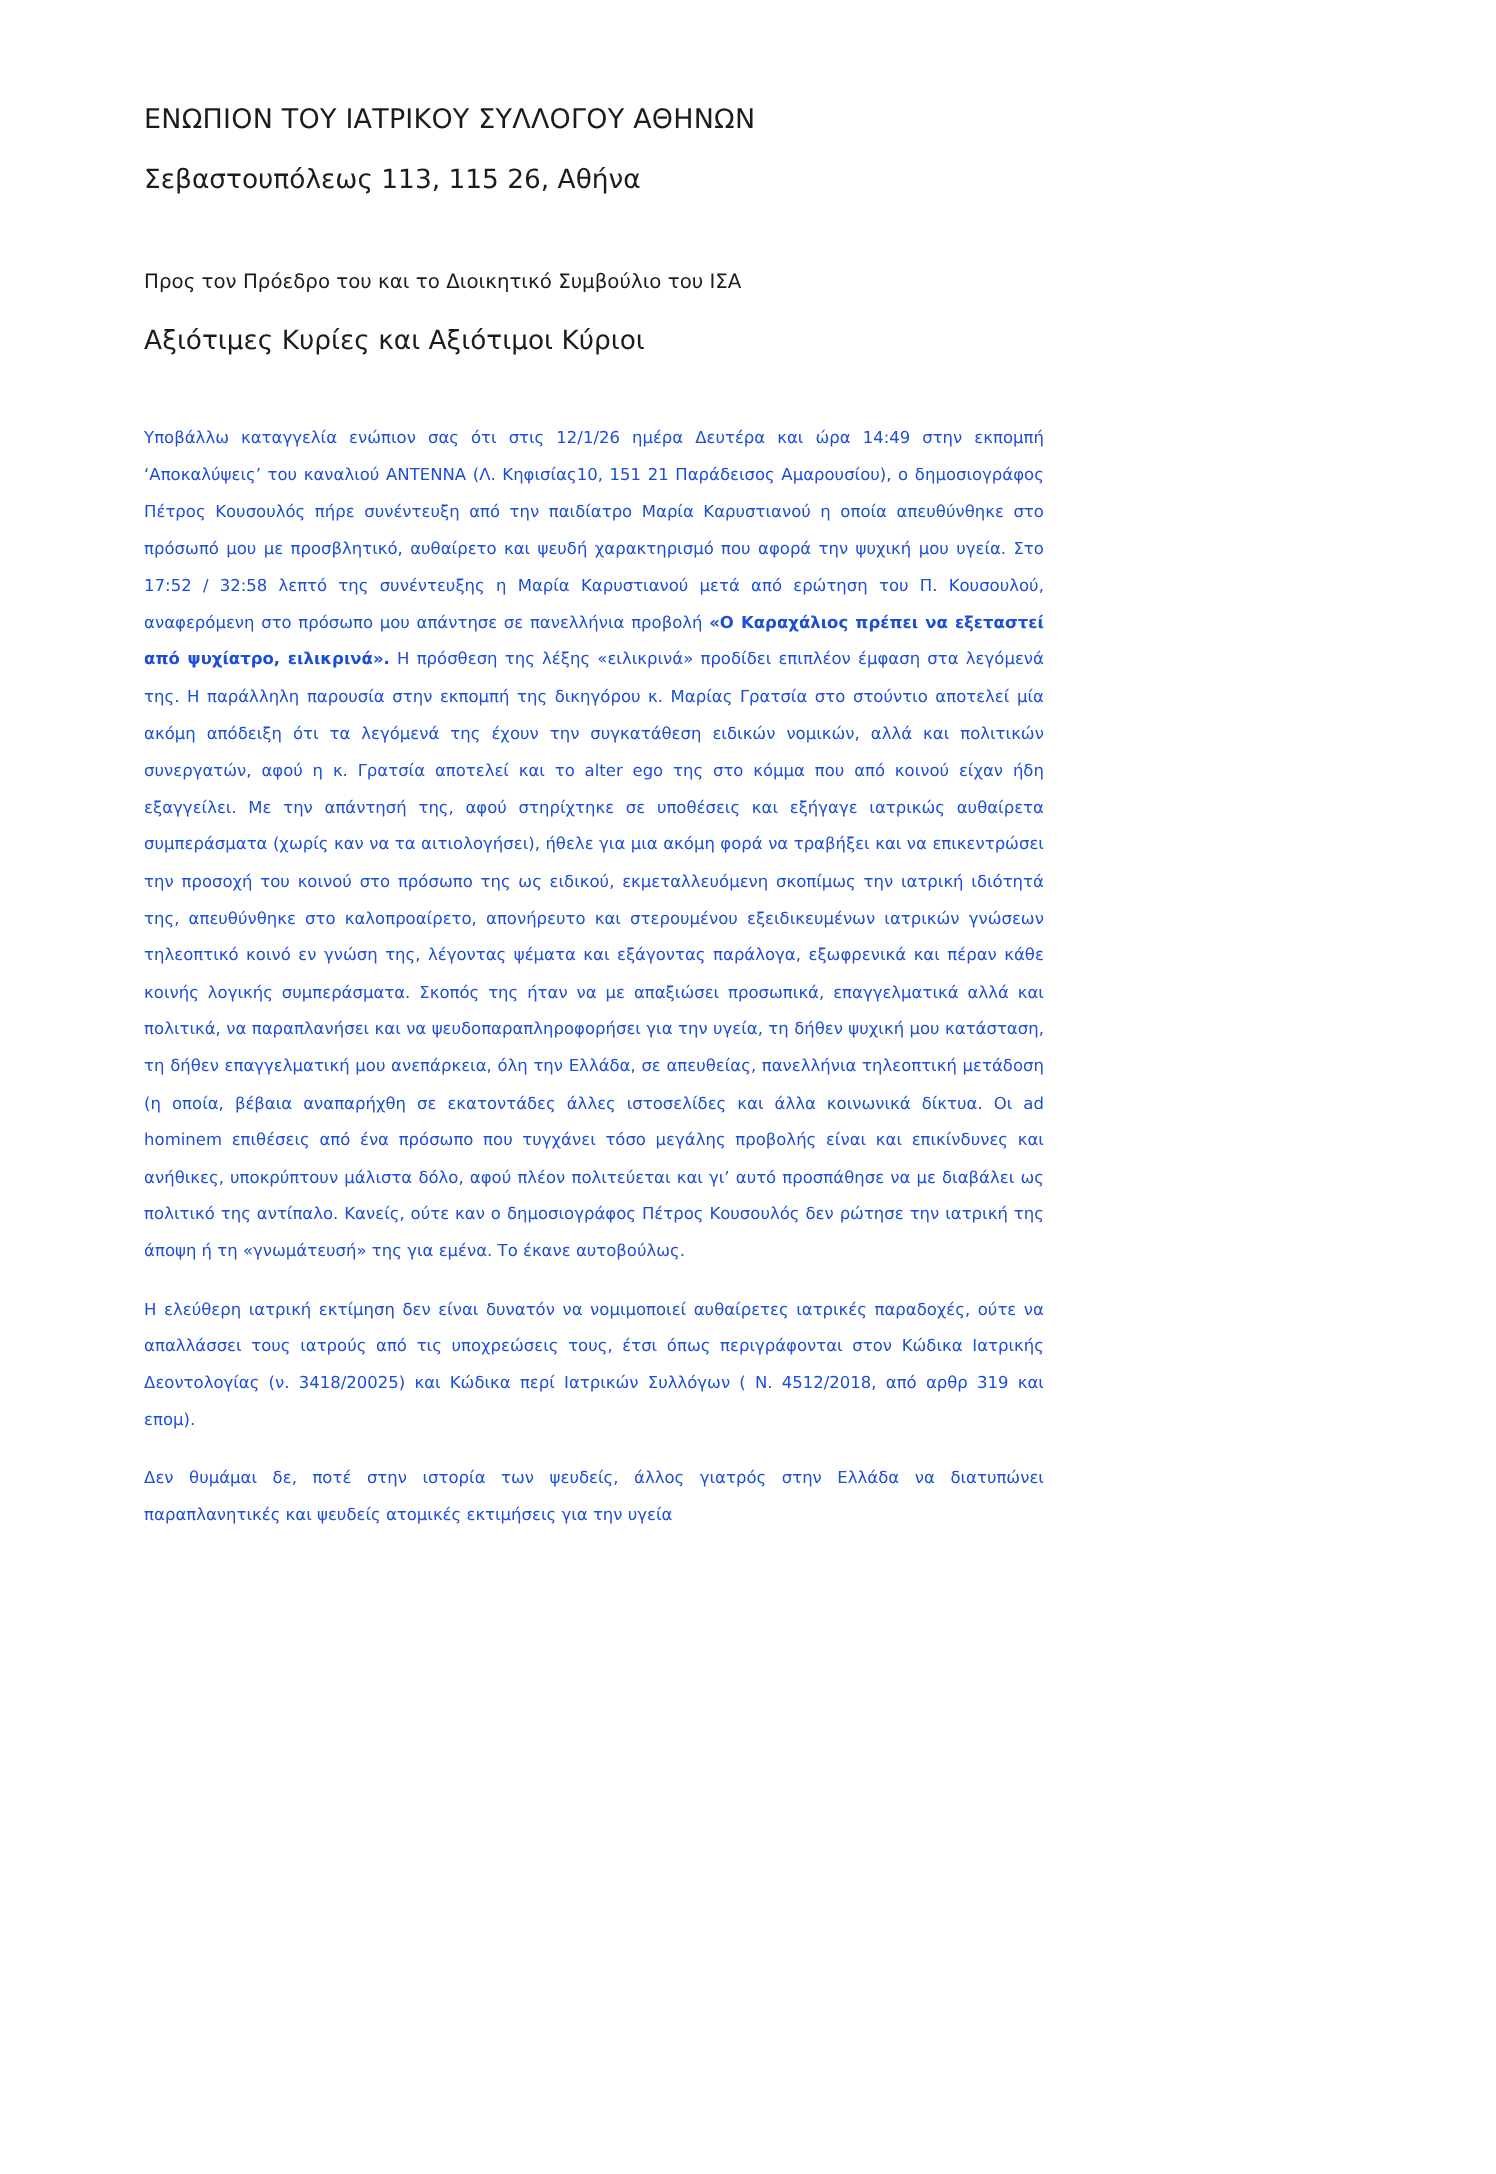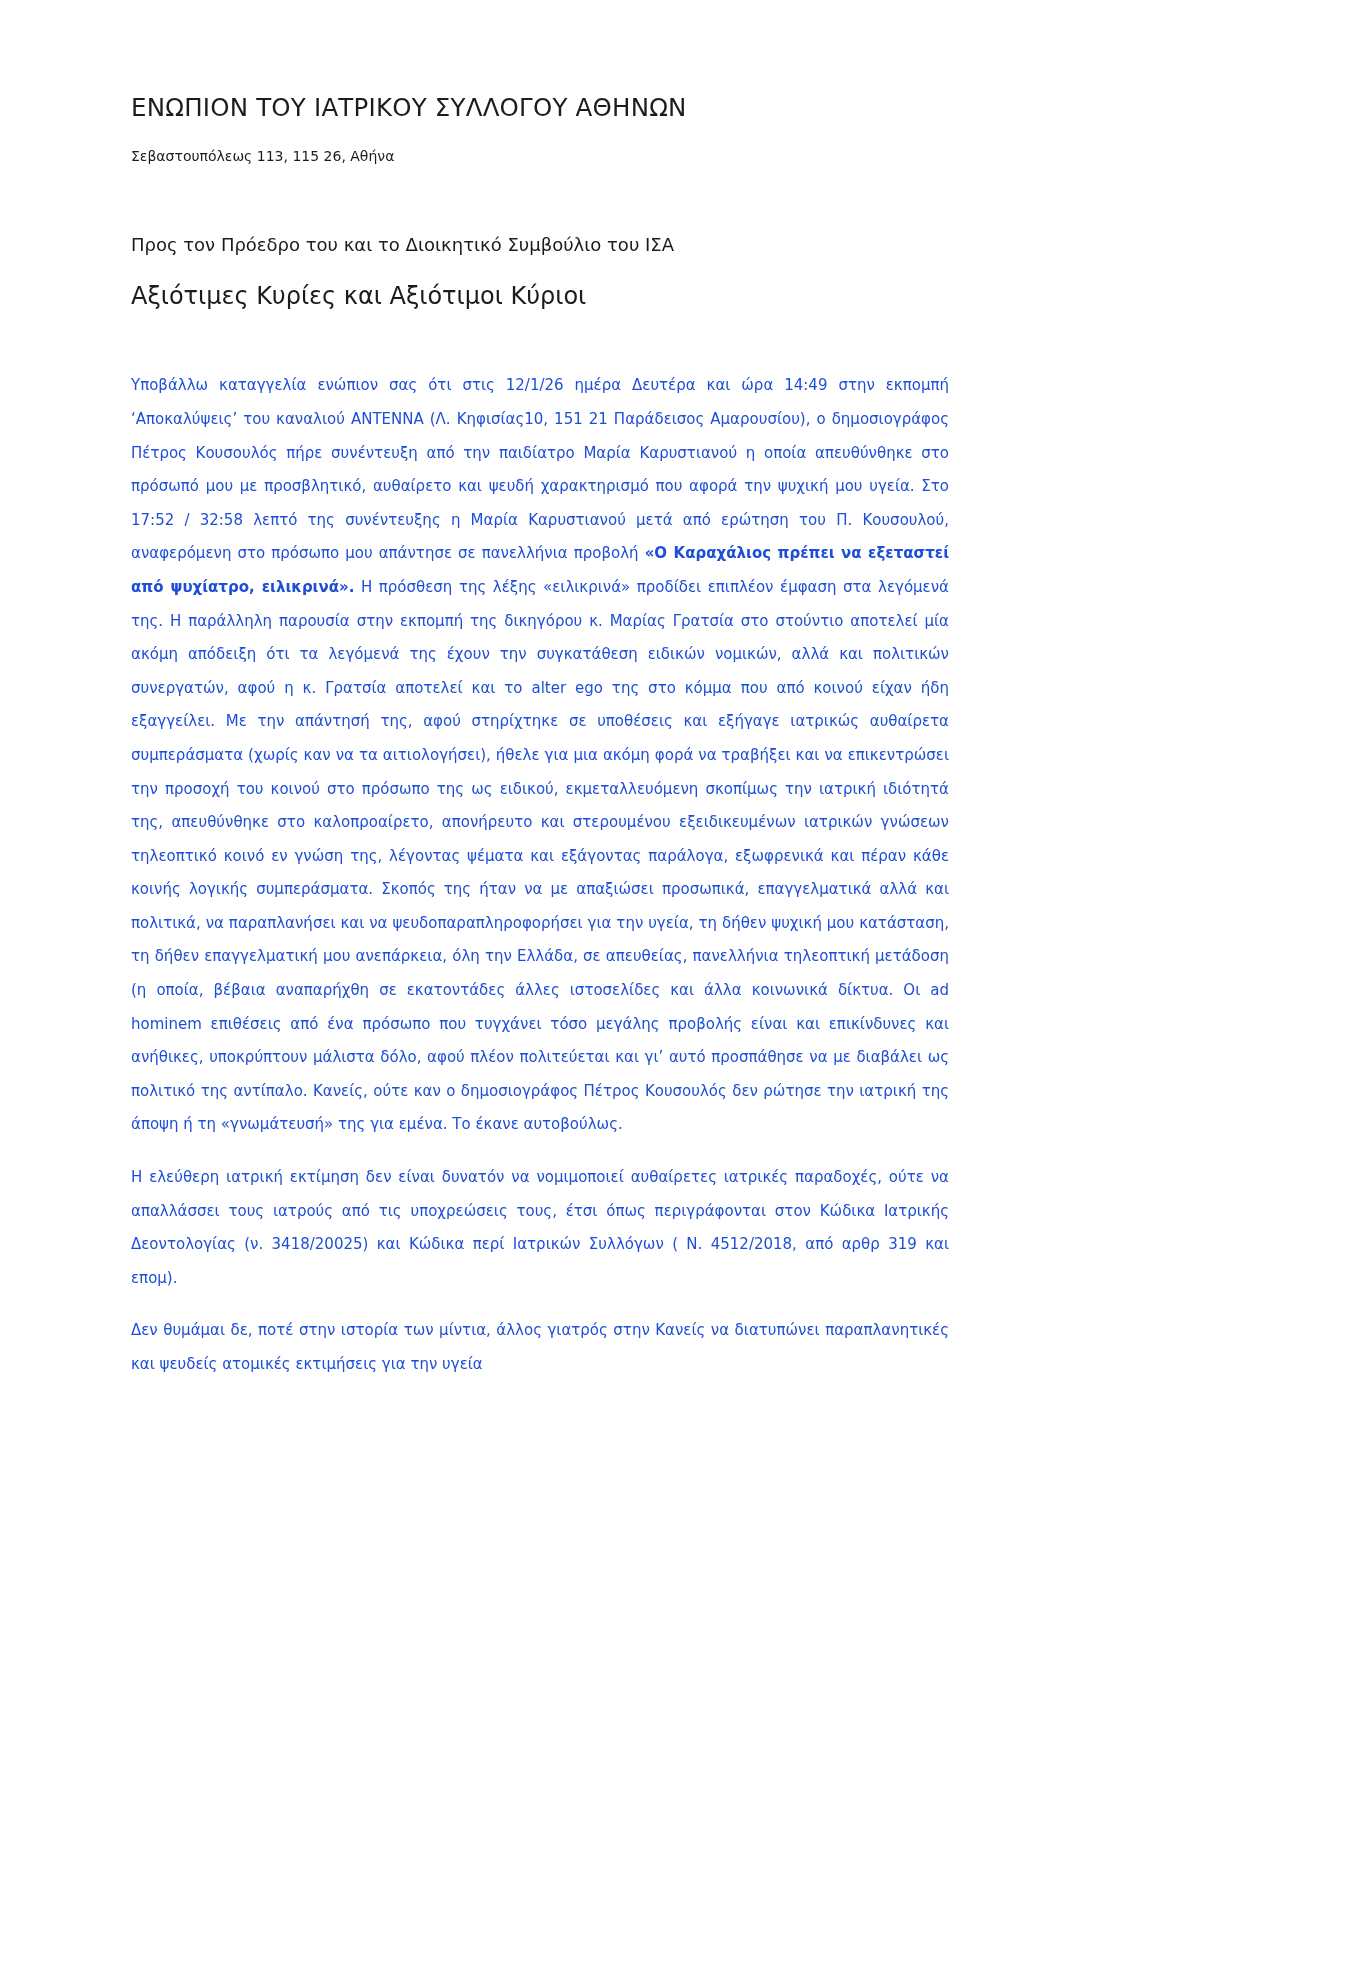--- a/index.html
+++ b/index.html
@@ -30,21 +30,21 @@
     font-size: 24.5px;
     font-weight: 400;
     letter-spacing: 0.2px;
     color: #1c1c1c;
     margin: 0;
     padding-top: 76px;
     line-height: 1.2;
     white-space: nowrap;
   }
   .doc-address {
-    font-size: 14px;
+    font-size: 24px;
     font-weight: 400;
     color: #1c1c1c;
     margin: 0;
     padding-top: 26px;
     line-height: 1.25;
   }
   .recipient {
     font-size: 18px;
     color: #1c1c1c;
     margin: 0;
@@ -90,17 +90,17 @@
     <p class="recipient">Προς τον Πρόεδρο του και το Διοικητικό Συμβούλιο του ΙΣΑ</p>
 
     <p class="salutation">Αξιότιμες Κυρίες και Αξιότιμοι Κύριοι</p>
 
     <div class="body-block">
 
       <p class="para"><span>Υποβάλλω καταγγελία ενώπιον σας ότι στις 12/1/26 ημέρα  Δευτέρα και  ώρα 14:49 στην εκπομπή ‘Αποκαλύψεις’ του καναλιού ΑΝΤΕΝΝΑ (Λ. Κηφισίας10, 151 21 Παράδεισος Αμαρουσίου), ο δημοσιογράφος Πέτρος Κουσουλός πήρε συνέντευξη από την παιδίατρο Μαρία Καρυστιανού η οποία απευθύνθηκε στο πρόσωπό μου με προσβλητικό, αυθαίρετο και ψευδή χαρακτηρισμό που αφορά την ψυχική μου υγεία. Στο 17:52 / 32:58 λεπτό της συνέντευξης η Μαρία Καρυστιανού μετά από ερώτηση του Π. Κουσουλού, αναφερόμενη στο πρόσωπο μου απάντησε σε πανελλήνια προβολή </span><b>«Ο Καραχάλιος πρέπει να εξεταστεί από ψυχίατρο, ειλικρινά».</b><span> Η πρόσθεση της λέξης «ειλικρινά» προδίδει επιπλέον έμφαση στα λεγόμενά της. Η παράλληλη παρουσία στην εκπομπή της δικηγόρου κ. Μαρίας Γρατσία στο στούντιο αποτελεί μία ακόμη απόδειξη ότι τα λεγόμενά της έχουν την συγκατάθεση ειδικών νομικών, αλλά και πολιτικών συνεργατών, αφού η κ. Γρατσία αποτελεί και το alter ego της στο κόμμα που από κοινού είχαν ήδη εξαγγείλει. Με την απάντησή της, αφού στηρίχτηκε σε υποθέσεις και εξήγαγε ιατρικώς αυθαίρετα συμπεράσματα (χωρίς καν να τα αιτιολογήσει), ήθελε για μια ακόμη φορά να τραβήξει και να επικεντρώσει την προσοχή του κοινού στο πρόσωπο της ως ειδικού, εκμεταλλευόμενη σκοπίμως την ιατρική ιδιότητά της, απευθύνθηκε στο καλοπροαίρετο, απονήρευτο και στερουμένου εξειδικευμένων ιατρικών γνώσεων τηλεοπτικό κοινό εν γνώση της, λέγοντας ψέματα και εξάγοντας παράλογα, εξωφρενικά και πέραν κάθε κοινής λογικής συμπεράσματα. Σκοπός της ήταν να με απαξιώσει προσωπικά, επαγγελματικά αλλά και πολιτικά, να παραπλανήσει και να ψευδοπαραπληροφορήσει για την υγεία, τη δήθεν ψυχική μου κατάσταση, τη δήθεν επαγγελματική μου ανεπάρκεια, όλη την Ελλάδα, σε απευθείας, πανελλήνια τηλεοπτική μετάδοση (η οποία, βέβαια αναπαρήχθη σε εκατοντάδες άλλες ιστοσελίδες και άλλα κοινωνικά δίκτυα. Οι ad hominem επιθέσεις από ένα πρόσωπο που τυγχάνει τόσο μεγάλης προβολής είναι και επικίνδυνες και ανήθικες, υποκρύπτουν μάλιστα δόλο, αφού πλέον πολιτεύεται και γι’ αυτό προσπάθησε να με διαβάλει ως πολιτικό της αντίπαλο. Κανείς, ούτε καν ο δημοσιογράφος Πέτρος Κουσουλός δεν ρώτησε την ιατρική της άποψη ή τη «γνωμάτευσή» της για εμένα. Το έκανε αυτοβούλως.</span></p>
 
       <p class="para">Η ελεύθερη ιατρική εκτίμηση δεν είναι δυνατόν να νομιμοποιεί αυθαίρετες ιατρικές παραδοχές, ούτε να απαλλάσσει τους ιατρούς από τις υποχρεώσεις τους, έτσι όπως περιγράφονται στον Κώδικα Ιατρικής Δεοντολογίας (ν. 3418/20025) και Κώδικα περί Ιατρικών Συλλόγων ( Ν. 4512/2018, από αρθρ 319 και επομ).</p>
 
-      <p class="para">Δεν θυμάμαι δε, ποτέ στην ιστορία των μίντια, άλλος γιατρός στην Κανείς να διατυπώνει παραπλανητικές και ψευδείς ατομικές εκτιμήσεις για την υγεία</p>
+      <p class="para">Δεν θυμάμαι δε, ποτέ στην ιστορία των ψευδείς, άλλος γιατρός στην Ελλάδα να διατυπώνει παραπλανητικές και ψευδείς ατομικές εκτιμήσεις για την υγεία</p>
 
     </div>
   </div>
 </div>
 
 </body></html>

